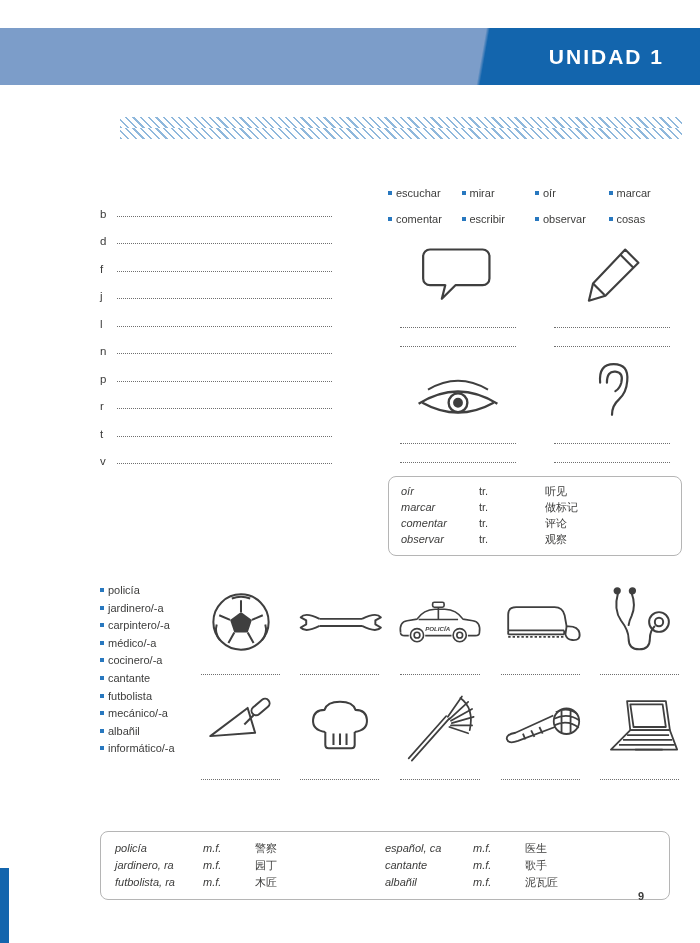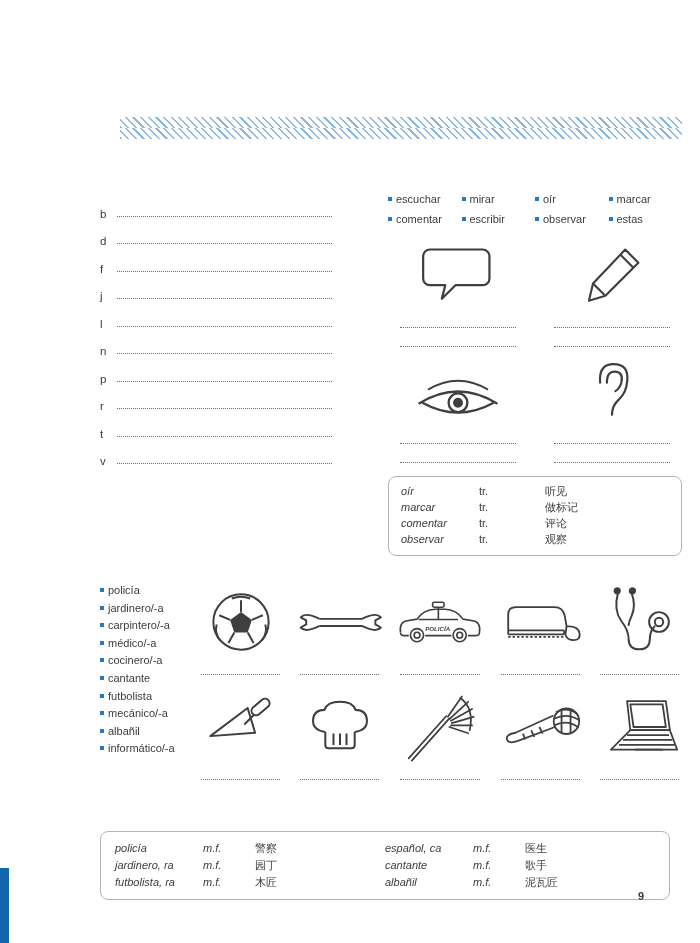--- a/index.html
+++ b/index.html
@@ -21,21 +21,21 @@
   .dotline{border-bottom:1.8px dotted #6f6f6f}
   svg{display:block}
   
   .ex16{position:absolute;top:178px;left:100px;width:258px}
   .letters{margin-top:14px;width:232px}
   .letter-row{display:flex;align-items:flex-end;height:27.5px}
   .letter{width:13px;font-size:11.5px}
   .letter-row .fill{flex:1;margin:0 0 3px 4px}
   
   .ex17{position:absolute;top:178px;left:388px;width:294px}
-  .verbs{display:grid;grid-template-columns:repeat(4,1fr);margin-top:15px;row-gap:8px;font-size:11px}
+  .verbs{display:grid;grid-template-columns:repeat(4,1fr);margin-top:9px;row-gap:14px;font-size:11px}
   .verb{white-space:nowrap}
   .icons17{display:grid;grid-template-columns:1fr 1fr;margin-top:12px;column-gap:14px;row-gap:6px}
   .icell{display:flex;flex-direction:column;align-items:center}
   .ibox{height:72px;display:flex;align-items:flex-end;justify-content:center}
   .ans{width:116px;height:18px}
   .gloss{border:1px solid #b5b5b5;border-radius:8px;padding:7px 12px;font-size:11px;margin-top:13px}
   .grow{display:flex;line-height:1.45}
   .ges{width:78px;font-style:italic}
   .gpos{width:66px;}
   
@@ -55,20 +55,23 @@
   .g2es{width:88px;font-style:italic}
   .g2pos{width:52px;font-style:italic}
   .pageno{position:absolute;right:56px;top:890px;font-weight:bold;font-size:11px}
   .corner{position:absolute;left:0;top:868px;width:9px;height:75px;background:#1365ad}
 </style>
 </head>
 <body>
 
 <div class="page">
 
+  <div class="banner">
+    <div class="unit">UNIDAD 1</div>
+  </div>
 
   <div class="lexico">
     <div class="stripe"></div>
     <div class="stripe"></div>
   </div>
 
   <div class="ex16">
     <div class="letters">
       <div class="letter-row">
           <span class="letter">b</span>
@@ -116,21 +119,21 @@
   <div class="ex17">
 
     <div class="verbs">
       <span class="verb"><span class="bullet"></span><span>escuchar</span></span>
       <span class="verb"><span class="bullet"></span><span>mirar</span></span>
       <span class="verb"><span class="bullet"></span><span>oír</span></span>
       <span class="verb"><span class="bullet"></span><span>marcar</span></span>
       <span class="verb"><span class="bullet"></span><span>comentar</span></span>
       <span class="verb"><span class="bullet"></span><span>escribir</span></span>
       <span class="verb"><span class="bullet"></span><span>observar</span></span>
-      <span class="verb"><span class="bullet"></span><span>estas</span></span>
+      <span class="verb"><span class="bullet"></span><span>cosas</span></span>
     </div>
 
     <div class="icons17">
 
       <div class="icell">
         <div class="ibox">
           <svg width="86" height="68" viewBox="0 0 90 80">
             <path d="M12 10 h62 a8 8 0 0 1 8 8 v26 a8 8 0 0 1 -8 8 H42 l-16 16 4-16 h-18 a8 8 0 0 1 -8 -8 V18 a8 8 0 0 1 8 -8 Z" fill="none" stroke="#3f3f3f" stroke-width="2.6" stroke-linejoin="round"></path>
           </svg>
         </div>

